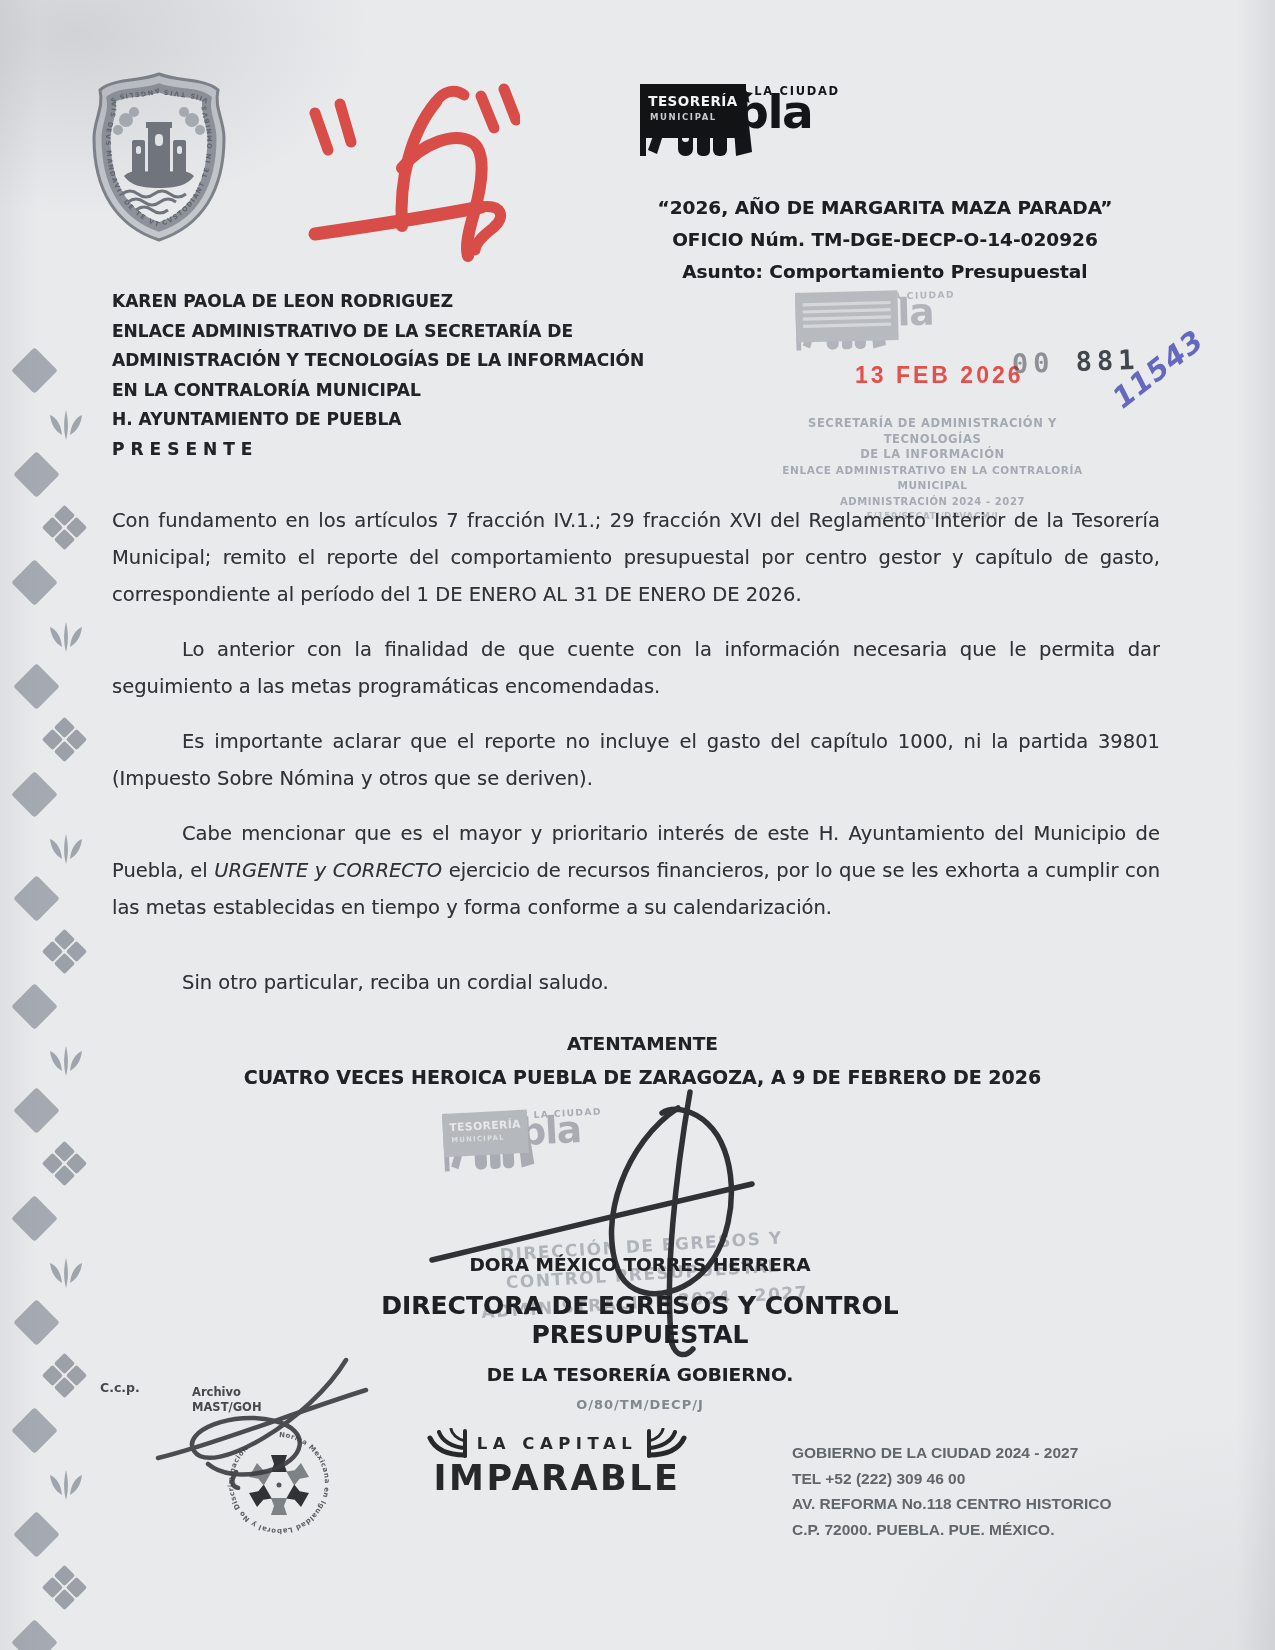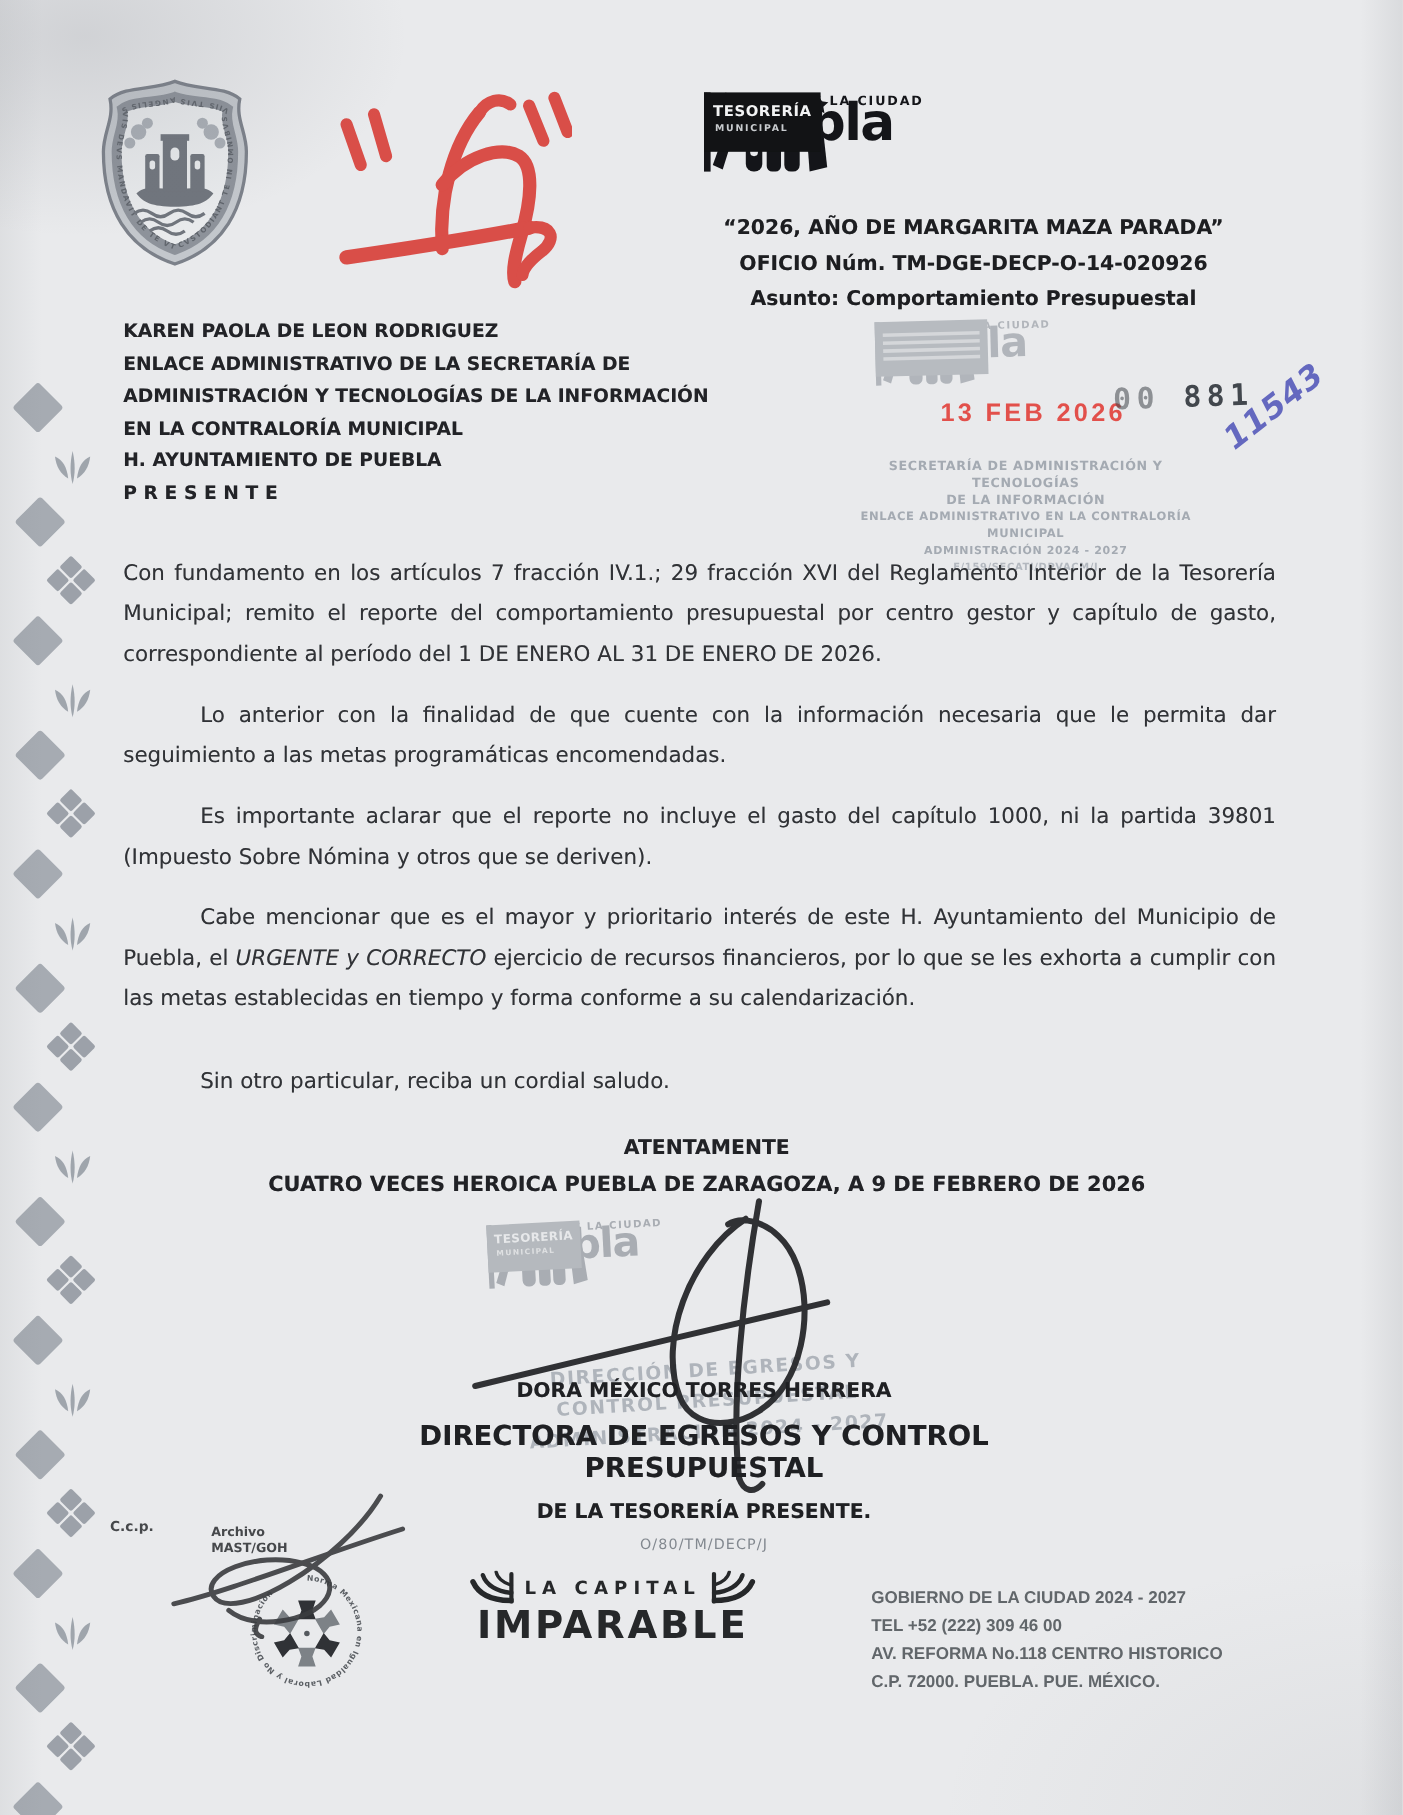--- a/index.html
+++ b/index.html
@@ -65,21 +65,21 @@
   
   .sig-stamp-lines{position:absolute;left:428px;top:1232px;width:430px;text-align:center;color:#a9afb6;
                    font-weight:bold;font-size:17px;line-height:28px;letter-spacing:1.5px;
                    transform:rotate(-3.5deg);opacity:.9;z-index:2;}
   .sig-svg{position:absolute;left:420px;top:1080px;z-index:5;}
   .signer{position:absolute;left:320px;top:1254px;width:640px;text-align:center;z-index:6;
           font-weight:bold;color:#1f2023;text-shadow:0 0 .5px rgba(25,27,30,.4);}
   .signer .nm{font-size:18.5px;}
   .signer .t1{font-size:25px;margin-top:16px;}
   .signer .t2{font-size:18.5px;margin-top:15px;}
-  .signer .rc{font-size:13px;margin-top:12px;font-weight:normal;color:#82888f;text-shadow:none;letter-spacing:1px;}
+  .signer .rc{font-size:13px;margin-top:12px;font-weight:bold;color:#82888f;text-shadow:none;letter-spacing:1px;}
   
   .ccp{position:absolute;left:100px;top:1372px;color:#46484b;z-index:3;}
   .ccp .lab{position:absolute;left:0;top:8px;font-size:12.5px;font-weight:bold;}
   .ccp .dest{position:absolute;left:92px;top:2px;font-size:11.5px;line-height:15px;font-weight:bold;margin-top:11px;}
   .flourish{position:absolute;left:140px;top:1350px;z-index:2;}
   .seal{position:absolute;left:220px;top:1424px;}
   .slogan{position:absolute;left:398px;top:1428px;width:318px;text-align:center;color:#26282a;}
   .slogan .row1{display:flex;align-items:center;justify-content:center;gap:10px;}
   .slogan .cap{font-size:16.5px;font-weight:bold;letter-spacing:5.5px;white-space:nowrap;}
   .slogan .imp{font-size:35px;font-weight:bold;letter-spacing:2.5px;margin-top:0px;}
@@ -295,21 +295,21 @@
       <path d="M258,28 C206,62 178,140 198,190 C212,226 268,220 294,178 C320,136 316,70 288,44 C275,31 254,25 242,33"></path>
       <path d="M270,12 C256,92 244,200 252,264"></path>
       <path d="M12,180 C95,160 235,126 332,104"></path>
       <path d="M252,264 C256,276 265,278 273,269"></path>
     </g>
   </svg>
 
   <div class="signer">
     <div class="nm">DORA MÉXICO TORRES HERRERA</div>
     <div class="t1">DIRECTORA DE EGRESOS Y CONTROL PRESUPUESTAL</div>
-    <div class="t2">DE LA TESORERÍA PRESENTE.</div>
+    <div class="t2">DE LA TESORERÍA GOBIERNO.</div>
     <div class="rc">O/80/TM/DECP/J</div>
   </div>
 
   <div class="ccp">
     <div class="lab">C.c.p.</div>
     <div class="dest">
       <div>Archivo</div>
       <div>MAST/GOH</div>
     </div>
   </div>

